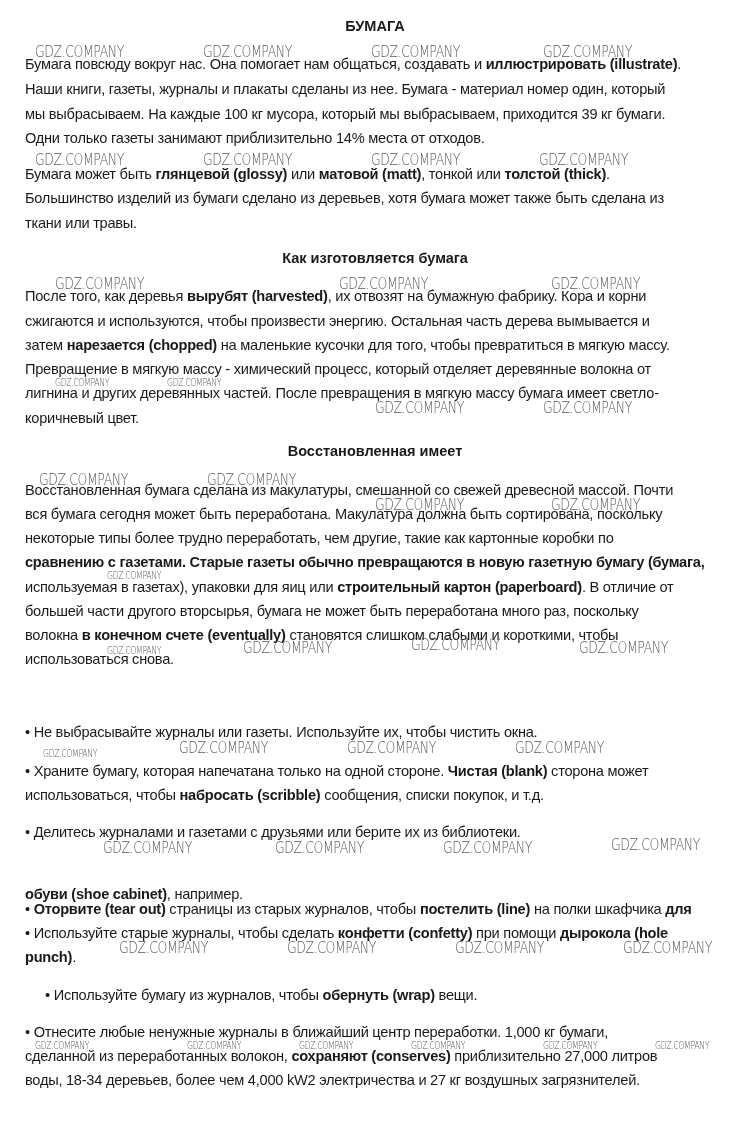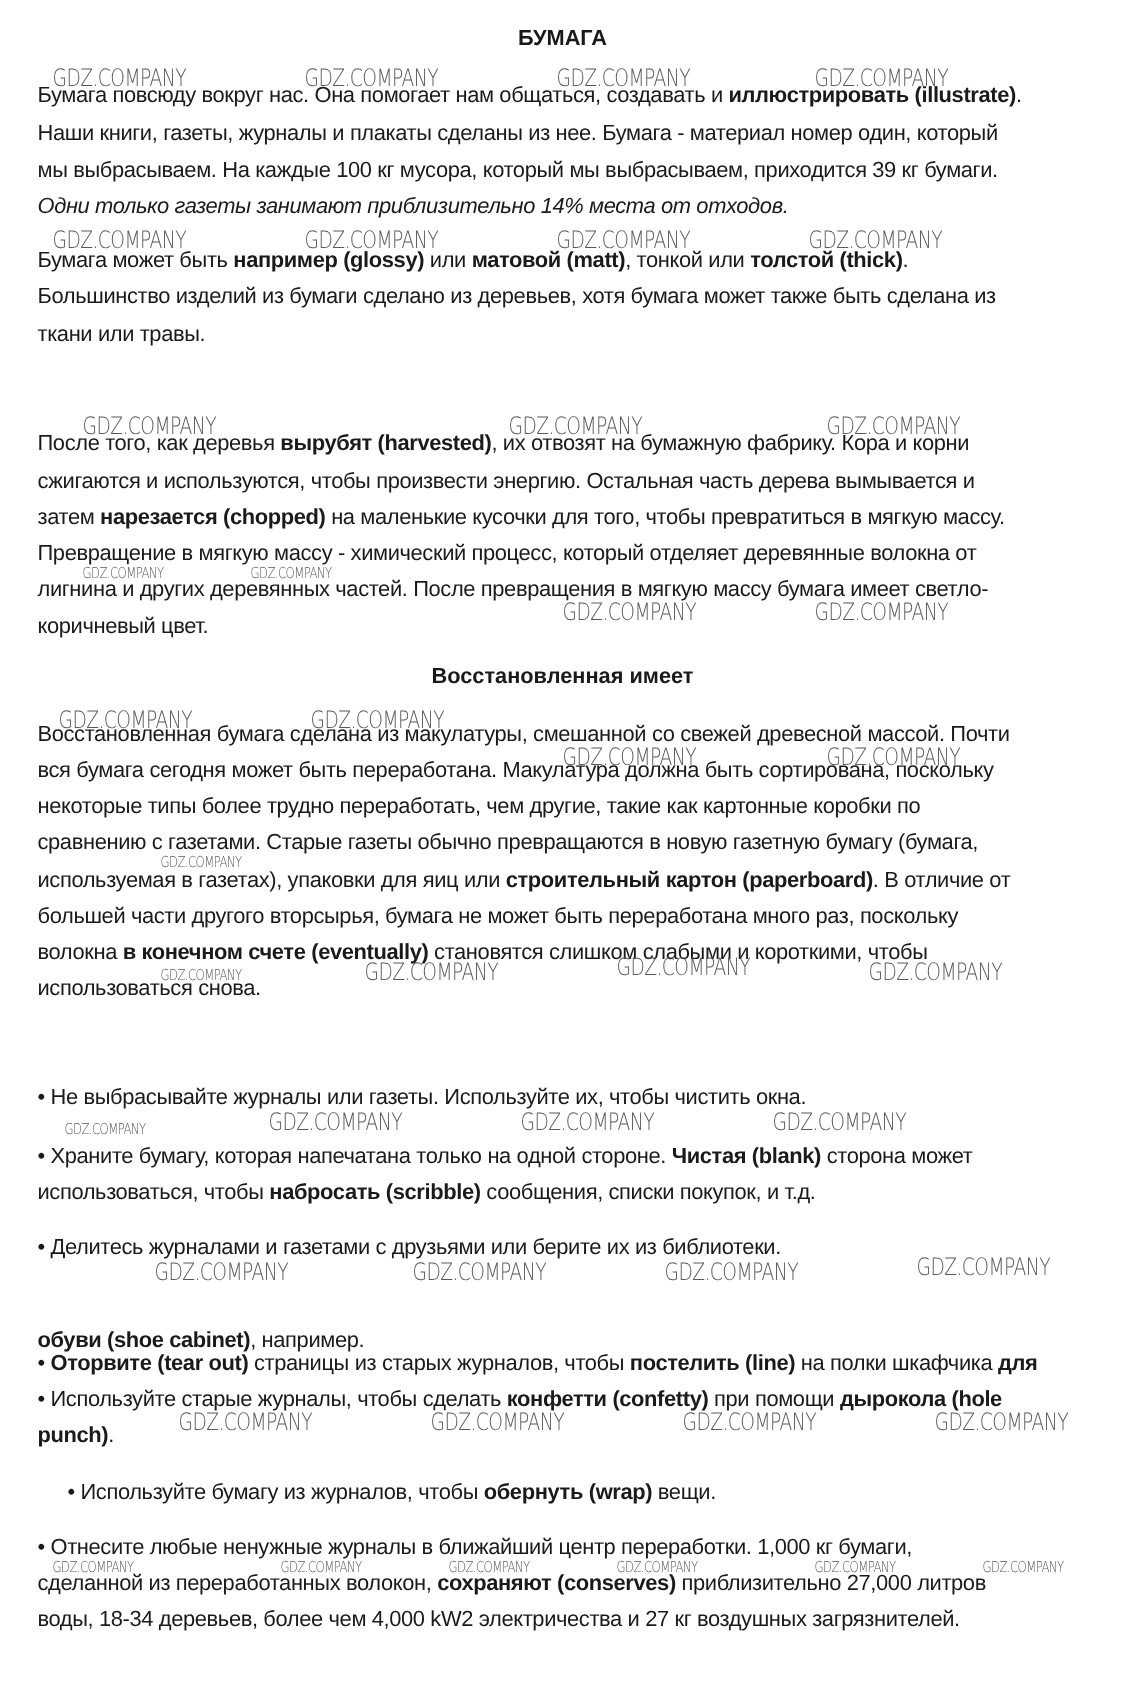--- a/index.html
+++ b/index.html
@@ -11,39 +11,40 @@
   .ln b { font-weight: bold; }
   .wm { position: absolute; font-family: "DejaVu Sans", sans-serif; font-size: 16px; color: #5a5a5a;
         transform: scaleX(0.78); transform-origin: left top; letter-spacing: -0.5px; white-space: nowrap; font-weight: 300; }
   .wm.sm { font-size: 10px; }
 </style>
 </head>
 <body>
 
 <div class="page">
   <div class="h" style="top:18px;">БУМАГА</div>
+  <div class="h" style="top:250px;">Как изготовляется бумага</div>
   <div class="h" style="top:443px;">Восстановленная имеет</div>
   <div id="lines">
       <div class="ln" style="top: 56px;">Бумага повсюду вокруг нас. Она помогает нам общаться, создавать и <b>иллюстрировать (illustrate)</b>.</div>
       <div class="ln" style="top: 81px;">Наши книги, газеты, журналы и плакаты сделаны из нее. Бумага - материал номер один, который</div>
       <div class="ln" style="top: 106px;">мы выбрасываем. На каждые 100 кг мусора, который мы выбрасываем, приходится 39 кг бумаги.</div>
-      <div class="ln" style="top: 130px; font-style: italic;">Одни только газеты занимают приблизительно 14% места от отходов.</div>
-      <div class="ln" style="top: 166px;">Бумага может быть <b>например (glossy)</b> или <b>матовой (matt)</b>, тонкой или <b>толстой (thick)</b>.</div>
+      <div class="ln" style="top: 130px;">Одни только газеты занимают приблизительно 14% места от отходов.</div>
+      <div class="ln" style="top: 166px;">Бумага может быть <b>глянцевой (glossy)</b> или <b>матовой (matt)</b>, тонкой или <b>толстой (thick)</b>.</div>
       <div class="ln" style="top: 190px;">Большинство изделий из бумаги сделано из деревьев, хотя бумага может также быть сделана из</div>
       <div class="ln" style="top: 215px;">ткани или травы.</div>
       <div class="ln" style="top: 288px;">После того, как деревья <b>вырубят (harvested)</b>, их отвозят на бумажную фабрику. Кора и корни</div>
       <div class="ln" style="top: 313px;">сжигаются и используются, чтобы произвести энергию. Остальная часть дерева вымывается и</div>
       <div class="ln" style="top: 337px;">затем <b>нарезается (chopped)</b> на маленькие кусочки для того, чтобы превратиться в мягкую массу.</div>
       <div class="ln" style="top: 361px;">Превращение в мягкую массу - химический процесс, который отделяет деревянные волокна от</div>
       <div class="ln" style="top: 385px;">лигнина и других деревянных частей. После превращения в мягкую массу бумага имеет светло-</div>
       <div class="ln" style="top: 410px;">коричневый цвет.</div>
       <div class="ln" style="top: 482px;">Восстановленная бумага сделана из макулатуры, смешанной со свежей древесной массой. Почти</div>
       <div class="ln" style="top: 506px;">вся бумага сегодня может быть переработана. Макулатура должна быть сортирована, поскольку</div>
       <div class="ln" style="top: 530px;">некоторые типы более трудно переработать, чем другие, такие как картонные коробки по</div>
-      <div class="ln" style="top: 554px;">сравнению с газетами. Старые газеты обычно превращаются в новую газетную бумагу (бумага,</div>
+      <div class="ln" style="top: 554px; font-weight: bold;">сравнению с газетами. Старые газеты обычно превращаются в новую газетную бумагу (бумага,</div>
       <div class="ln" style="top: 579px;">используемая в газетах), упаковки для яиц или <b>строительный картон (paperboard)</b>. В отличие от</div>
       <div class="ln" style="top: 603px;">большей части другого вторсырья, бумага не может быть переработана много раз, поскольку</div>
       <div class="ln" style="top: 627px;">волокна <b>в конечном счете (eventually)</b> становятся слишком слабыми и короткими, чтобы</div>
       <div class="ln" style="top: 651px;">использоваться снова.</div>
       <div class="ln" style="top: 724px;">• Не выбрасывайте журналы или газеты. Используйте их, чтобы чистить окна.</div>
       <div class="ln" style="top: 763px;">• Храните бумагу, которая напечатана только на одной стороне. <b>Чистая (blank)</b> сторона может</div>
       <div class="ln" style="top: 787px;">использоваться, чтобы <b>набросать (scribble)</b> сообщения, списки покупок, и т.д.</div>
       <div class="ln" style="top: 824px;">• Делитесь журналами и газетами с друзьями или берите их из библиотеки.</div>
       <div class="ln" style="top: 861px; margin-top: 40px;">• <b>Оторвите (tear out)</b> страницы из старых журналов, чтобы <b>постелить (line)</b> на полки шкафчика <b>для</b></div>
       <div class="ln" style="top: 886px;"><b>обуви (shoe cabinet)</b>, например.</div>

